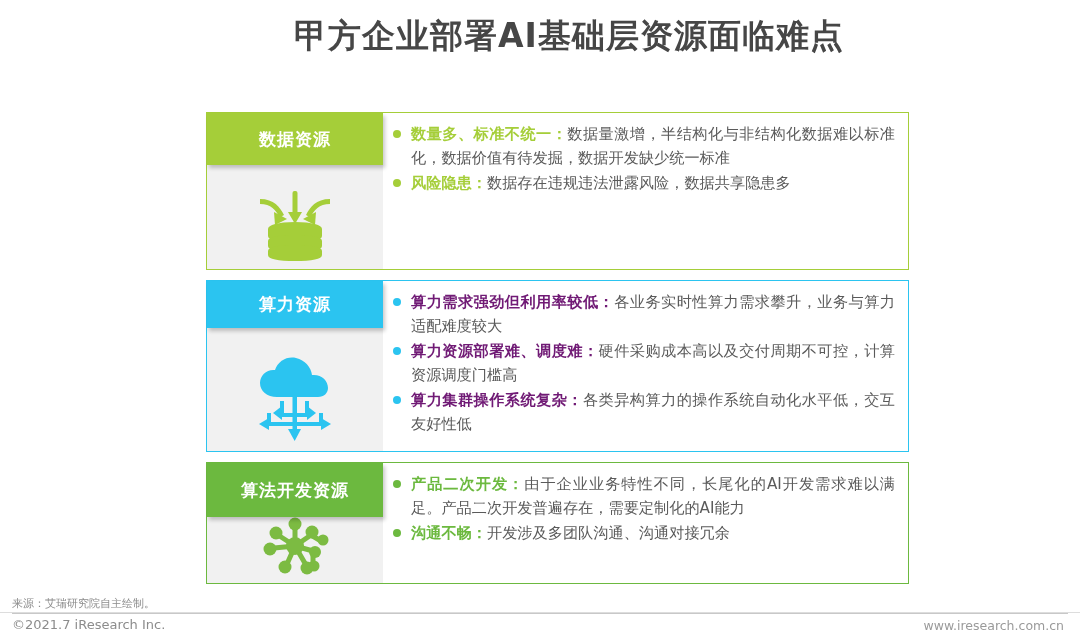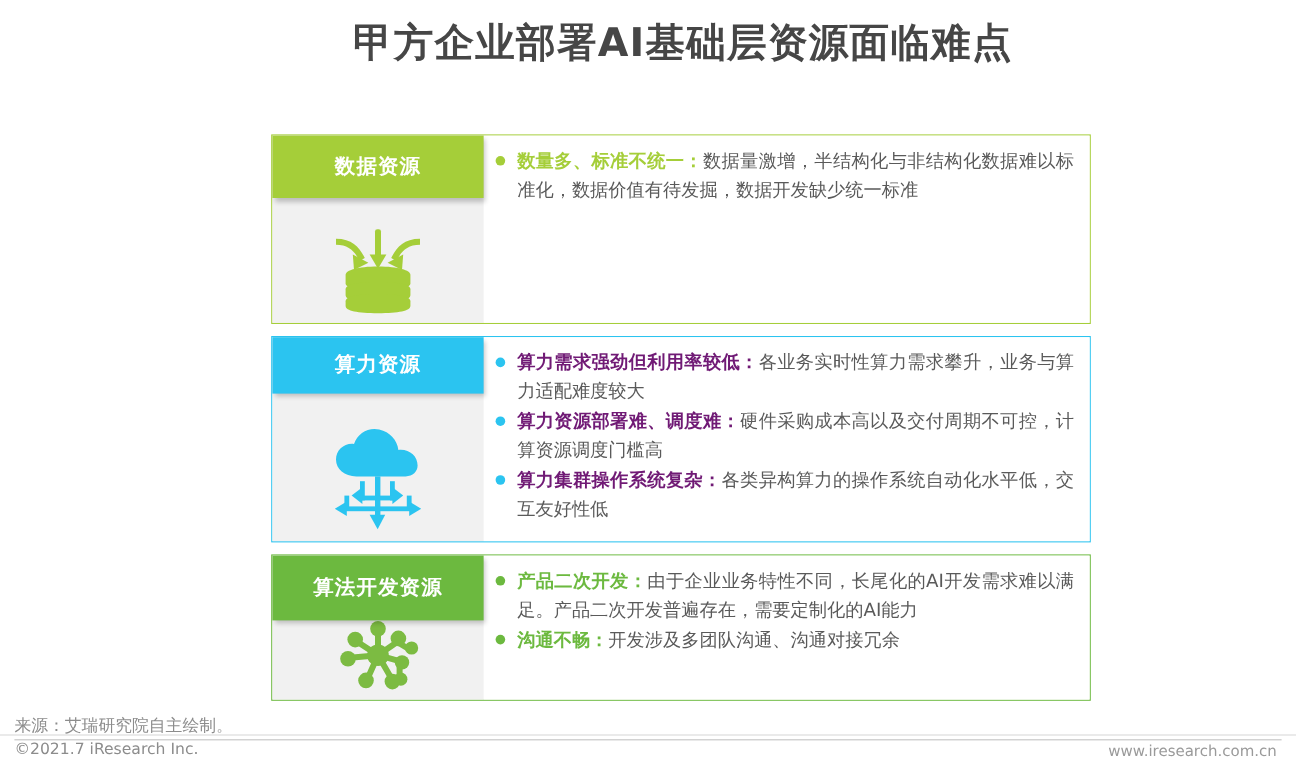--- a/index.html
+++ b/index.html
@@ -17,21 +17,21 @@
     text-align:center;
     font-size:33px;font-weight:bold;color:#464646;
     letter-spacing:1px;
     font-family:"DejaVu Sans","Liberation Sans",sans-serif;
     margin-left:29px;
   }
 
   
   .cards{position:absolute;left:206px;top:112px;width:703px;}
 
-  .card{position:relative;box-sizing:border-box;margin-bottom:10px;margin-left:20px;}
+  .card{position:relative;box-sizing:border-box;margin-bottom:10px;}
   .card-inner{display:flex;box-sizing:border-box;width:100%;}
 
   
   .left-col{
     width:176px;flex:0 0 176px;
     background:#F1F1F1;
     position:relative;
     display:flex;align-items:flex-end;justify-content:center;
     box-sizing:border-box;
   }
@@ -91,21 +91,21 @@
   #card-data .card-inner{height:156px;}
   #card-data .tab{height:52px;line-height:52px;}
   #card-compute .card-inner{height:170px;}
   #card-compute .tab{height:47px;line-height:47px;}
   #card-algo .card-inner{height:120px;}
   #card-algo .tab{height:54px;line-height:54px;}
 
   
   .source{
     position:absolute;left:12px;top:596px;
-    font-size:14px;color:#8C8C8C;
+    font-size:11px;color:#8C8C8C;
     border-bottom:1px solid #C8C8C8;
     padding-bottom:2px;width:1056px;box-sizing:border-box;
   }
   .copyright{
     position:absolute;left:12px;top:617px;
     font-size:13px;color:#8C8C8C;
   }
   .siteurl{
     position:absolute;right:16px;top:618px;
     font-size:12.5px;color:#9A9A9A;
@@ -149,20 +149,24 @@
                 <path d="M14 66 C14 62 24 60 41 60 C58 60 68 62 68 66 L68 70 C68 74 58 76 41 76 C24 76 14 74 14 70 Z"></path>
               </g>
             </svg>
           </div>
         </div>
         <div class="right-col">
           <ul class="bullets">
             <li>
               <span class="dot"></span>
               <span class="lead">数量多、标准不统一：</span><span>数据量激增，半结构化与非结构化数据难以标准化，数据价值有待发掘，数据开发缺少统一标准</span>
+            </li>
+            <li>
+              <span class="dot"></span>
+              <span class="lead">风险隐患：</span><span>数据存在违规违法泄露风险，数据共享隐患多</span>
             </li>
           </ul>
         </div>
       </div>
     </div>
 
     <div class="card c-blue" id="card-compute">
       <div class="card-inner">
         <div class="left-col">
           <div class="tab">

